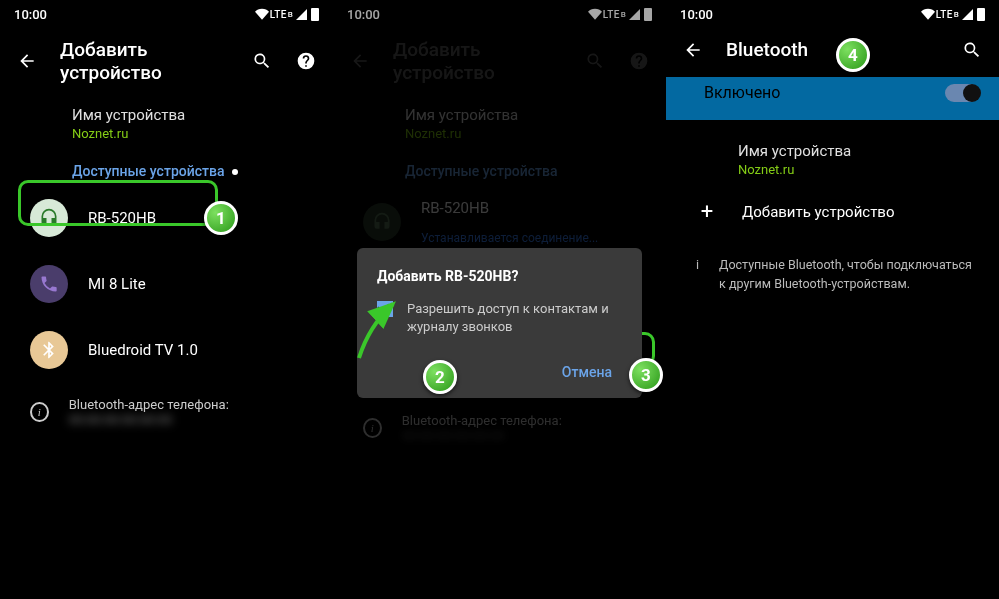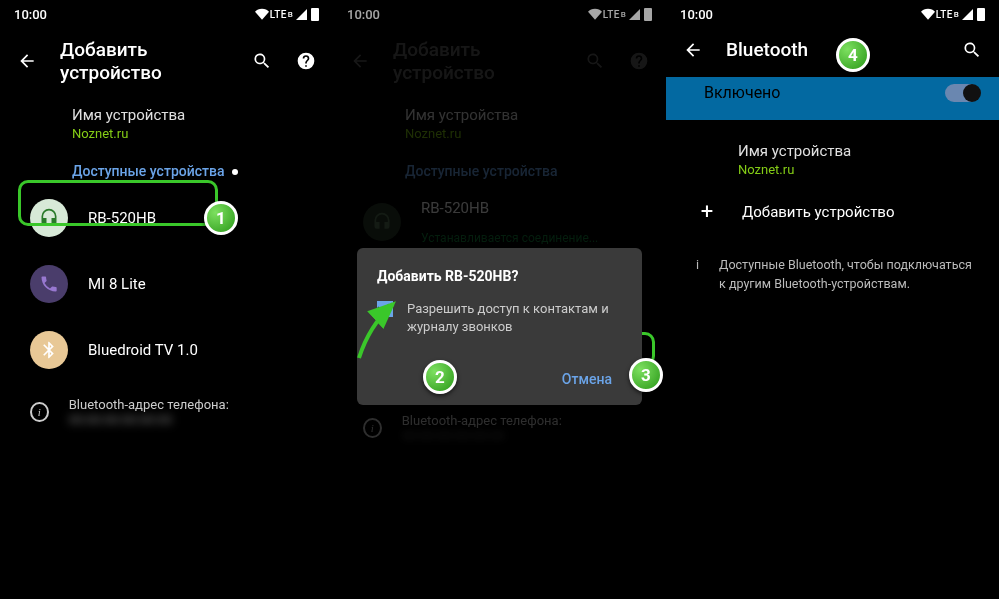--- a/index.html
+++ b/index.html
@@ -21,32 +21,32 @@
 .section-title{color:#6ba4e8;font-size:14px;padding:18px 0 6px 72px;font-weight:500}
 .dotloader{display:inline-block;width:6px;height:6px;background:#fff;border-radius:50%;margin-left:8px;vertical-align:middle}
 .device-row{display:flex;align-items:center;gap:20px;padding:14px 18px 14px 30px}
 .dev-icon{width:38px;height:38px;border-radius:50%;display:flex;align-items:center;justify-content:center;flex-shrink:0}
 .dev-icon.headset{background:#d7e9d7}
 .dev-icon.phone-purple{background:#4a3d6b}
 .dev-icon.phone-pink{background:#c98fa8}
 .dev-icon.bt{background:#e8c896}
 .dev-icon svg{width:20px;height:20px}
 .dev-name{font-size:15px}
-.dev-sub{font-size:12px;color:#15803d;margin-top:14px}
+.dev-sub{font-size:12px;color:#3b82f6;margin-top:14px}
 .info-row{display:flex;align-items:center;gap:20px;padding:14px 18px 14px 30px;font-size:13px;color:#ccc}
 .info-row .info-icon{width:20px;height:20px;border:2px solid #ccc;border-radius:50%;display:flex;align-items:center;justify-content:center;font-style:italic;font-size:11px;font-family:serif}
 .blur{filter:blur(4px);color:#777}
 
 .hl{position:absolute;border:3px solid #3ac72a;border-radius:10px;pointer-events:none}
 .badge{position:absolute;width:34px;height:34px;border-radius:50%;background:radial-gradient(circle at 30% 30%,#7de060,#2a9818);border:3px solid #fff;box-shadow:0 2px 4px rgba(0,0,0,.6);color:#fff;font-weight:700;font-size:17px;display:flex;align-items:center;justify-content:center;z-index:50}
 
 .scrim{position:absolute;inset:0;background:rgba(0,0,0,.35)}
 .dialog{position:absolute;left:24px;right:24px;top:248px;background:#3a3a3a;border-radius:6px;padding:20px 20px 10px;z-index:10}
 .dlg-title{font-size:14px;font-weight:700;margin-bottom:16px}
-.dlg-check{display:flex;gap:14px;align-items:flex-start;font-size:13px;color:#ccc;line-height:1.4;margin-bottom:27px}
+.dlg-check{display:flex;gap:14px;align-items:flex-start;font-size:13px;color:#ccc;line-height:1.4;margin-bottom:20px}
 .chkbox{width:16px;height:16px;background:#6ba4e8;flex-shrink:0;margin-top:1px;position:relative}
 .chkbox::after{content:'';position:absolute;left:3px;top:0;width:5px;height:9px;border:solid #333;border-width:0 2px 2px 0;transform:rotate(45deg)}
 .dlg-actions{display:flex;justify-content:flex-end;gap:10px}
 .dlg-btn{color:#6ba4e8;font-size:14px;font-weight:500;padding:8px 10px}
 
 .arrow{position:absolute;z-index:40}
 
 .enabled-row{background:#0369a1;color:#000;display:flex;align-items:center;justify-content:space-between;padding:6px 20px 18px 38px;margin-top:4px}
 .toggle{width:34px;height:18px;background:#6a87b0;border-radius:10px;position:relative}
 .toggle::after{content:'';position:absolute;width:18px;height:18px;background:#111;border-radius:50%;right:-2px;top:0}

